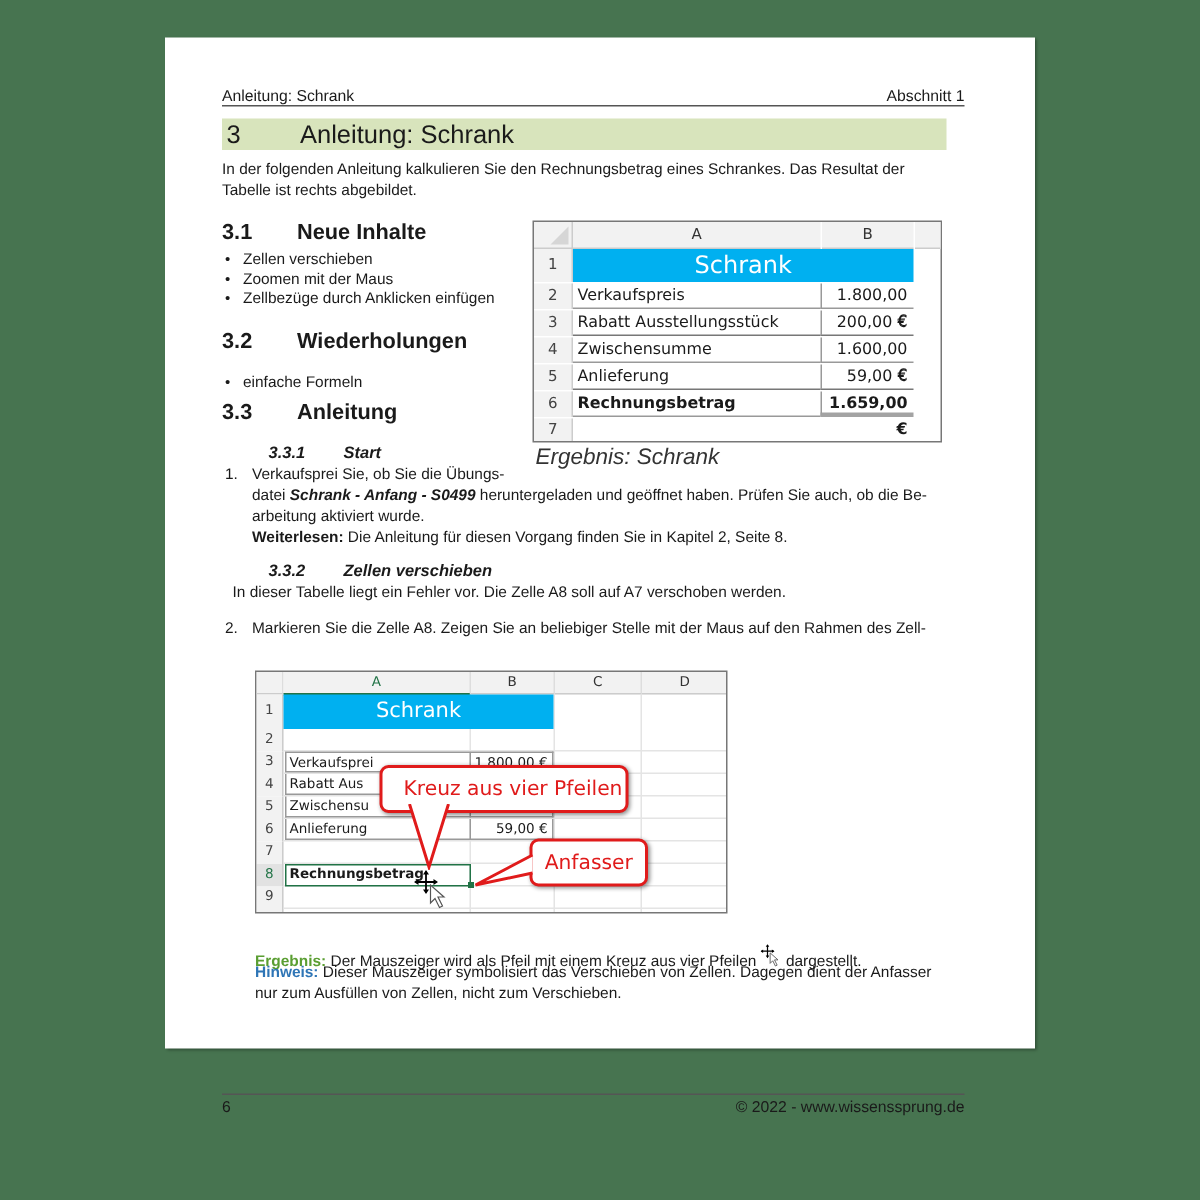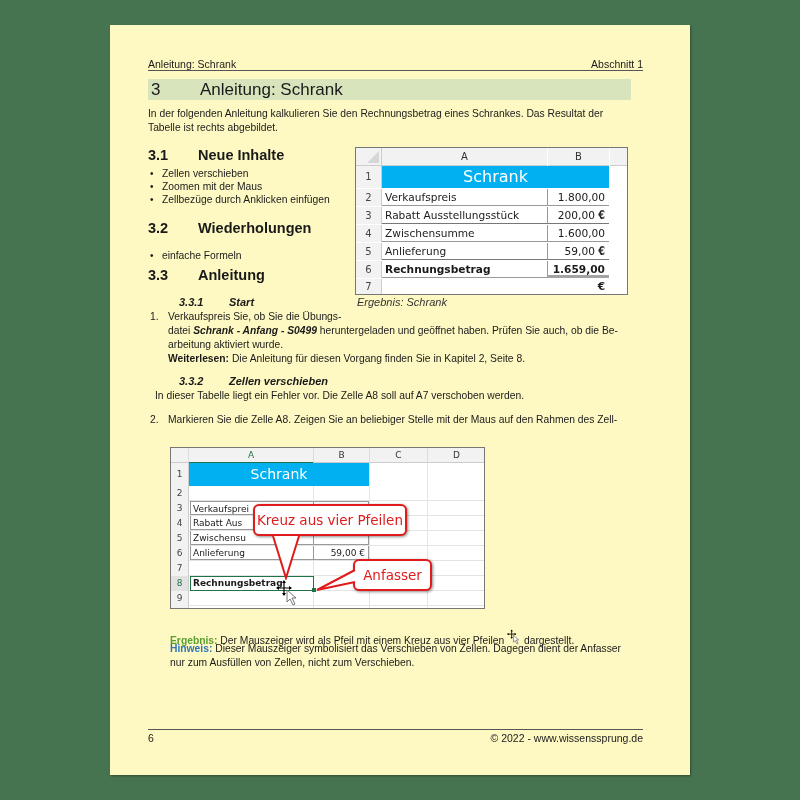--- a/index.html
+++ b/index.html
@@ -1,17 +1,17 @@
 <!DOCTYPE html>
 <html><head>
 <meta charset="utf-8">
 <style>
   html, body { margin:0; padding:0; }
   body { width:800px; height:800px; background:#477450; position:relative; overflow:hidden; font-family:"Liberation Sans", sans-serif; color:#1a1a1a; }
-  .page { position:absolute; left:110px; top:25px; width:580px; height:750px; background:#fef9c3; box-shadow:1px 1px 2px rgba(0,0,0,.35); }
+  .page { position:absolute; left:110px; top:25px; width:580px; height:674px; background:#ffffff; box-shadow:1px 1px 2px rgba(0,0,0,.35); }
   .abs { position:absolute; }
   .hdr { left:38px; top:33px; width:495px; height:12px; border-bottom:1px solid #555; font-size:10.5px; }
   .hdr .r { position:absolute; right:0; top:0; }
   .h1bar { left:38px; top:54px; width:483px; height:21px; background:#d8e4bc; font-size:17px; line-height:21px; }
   .h1bar .num { position:absolute; left:3px; }
   .h1bar .t { position:absolute; left:52px; }
   .p { font-size:10.3px; line-height:14px; }
   .h2 { font-size:14.5px; font-weight:bold; }
   .h2 .n { display:inline-block; width:50px; }
   .h3 { font-size:11px; font-weight:bold; font-style:italic; }
@@ -20,21 +20,21 @@
   ul.b li:before { content:"•"; display:inline-block; width:12px; font-size:10px; }
   
   .xl1 { left:245px; top:122px; width:271px; height:146px; border:1px solid #777; background:#fff; font-family:"DejaVu Sans", sans-serif; overflow:hidden; }
   .xl1 .colhdr { position:absolute; top:0; height:17px; background:#f2f2f2; border-bottom:1px solid #ccc; font-size:10px; color:#333; text-align:center; line-height:17px; }
   .xl1 .rowhdr { position:absolute; left:0; width:25px; background:#f2f2f2; border-right:1px solid #ccc; font-size:10px; color:#444; text-align:center; }
   .xl1 .corner { position:absolute; left:0; top:0; width:25px; height:17px; background:#f2f2f2; border-right:1px solid #ccc; border-bottom:1px solid #ccc; }
   .xl1 .corner:after { content:""; position:absolute; right:2px; bottom:2px; border-left:12px solid transparent; border-bottom:12px solid #d6d6d6; }
   .cellA { position:absolute; left:26px; width:165px; font-size:10.6px; padding-left:3px; box-sizing:border-box; }
   .cellB { position:absolute; left:191px; width:62px; font-size:10.6px; text-align:right; padding-right:4px; box-sizing:border-box; border-left:1px solid #999; }
   .titlecell { position:absolute; left:26px; width:227px; background:#00b0f0; color:#fff; text-align:center; }
-  .caption { font-size:11px; font-style:italic; color:#333; }
+  .caption { font-size:15px; font-style:italic; color:#333; }
   
   .xl2 { left:60px; top:422px; width:313px; height:160px; border:1px solid #777; background:#fff; font-family:"DejaVu Sans", sans-serif; overflow:hidden; }
   .xl2 .colhdr { position:absolute; top:0; height:14px; background:#f2f2f2; border-bottom:1px solid #ccc; border-right:1px solid #ddd; font-size:9px; color:#333; text-align:center; line-height:14px; }
   .xl2 .rowhdr { position:absolute; left:0; width:17px; background:#f2f2f2; border-right:1px solid #ccc; font-size:9px; color:#444; text-align:center; }
   .grid2 { position:absolute; left:18px; right:0; border-bottom:1px solid #e4e4e4; }
   .c2A { position:absolute; left:19px; width:124px; font-size:9px; padding-left:2px; box-sizing:border-box; }
   .c2B { position:absolute; left:143px; width:55px; font-size:9px; text-align:right; padding-right:3px; box-sizing:border-box; }
   .callout { position:absolute; background:#fff; border:2px solid #e01b1b; border-radius:6px; color:#e01b1b; font-size:13.5px; box-shadow:1px 1px 3px rgba(0,0,0,.45); text-align:center; }
   .result-label { color:#5a9e32; font-weight:bold; }
   .hint-label { color:#2e75b6; font-weight:bold; }
@@ -110,21 +110,21 @@
     <div class="rowhdr" style="top:131px;height:16px;line-height:16px;">7</div>
   </div>
   <div class="abs caption" style="left:247px;top:271px;">Ergebnis: Schrank</div>
 
   <div class="abs h3" style="left:38px;top:271px;">
     <span class="n">3.3.1</span><span>Start</span>
   </div>
   <div class="abs p" style="left:40px;top:285px;width:500px;">
     <span class="abs" style="left:0;top:0;">1.</span>
     <div style="margin-left:18px;">
-      <div>Verkaufspreis Sie, ob Sie die Übungs-</div>
+      <div>Verkaufsprei Sie, ob Sie die Übungs-</div>
       <div><span>datei </span><b><i>Schrank - Anfang - S0499</i></b><span> heruntergeladen und geöffnet haben. Prüfen Sie auch, ob die Be-</span></div>
       <div>arbeitung aktiviert wurde.</div>
       <div><b>Weiterlesen:</b><span> Die Anleitung für diesen Vorgang finden Sie in Kapitel 2, Seite 8.</span></div>
     </div>
   </div>
 
   <div class="abs h3" style="left:38px;top:350px;">
     <span class="n">3.3.2</span><span>Zellen verschieben</span>
   </div>
   <div class="abs p" style="left:45px;top:364px;width:500px;">In dieser Tabelle liegt ein Fehler vor. Die Zelle A8 soll auf A7 verschoben werden.</div>
@@ -178,21 +178,21 @@
 
     <div class="c2A" style="top:128px;height:15px;line-height:13px;border:1.5px solid #217346;font-weight:bold;">Rechnungsbetrag</div>
     <div class="abs" style="left:141px;top:140px;width:4px;height:4px;background:#217346;"></div>
 
     <svg class="abs" style="left:105px;top:132px;" width="24" height="26" viewBox="0 0 24 26">
       <path d="M8 1 L8 15 M1 8 L15 8" stroke="#000" stroke-width="1.2"></path>
       <path d="M8 0 L6 3 L10 3 Z M8 16 L6 13 L10 13 Z M0 8 L3 6 L3 10 Z M16 8 L13 6 L13 10 Z" fill="#000"></path>
       <path d="M11 10 L11 22 L14 19 L17 25 L19 24 L16 18 L20 18 Z" fill="#fff" stroke="#555" stroke-width="0.8"></path>
     </svg>
 
-    <div class="callout" style="left:82px;top:56px;width:150px;height:28px;line-height:28px;">Kreuz aus vier Pfeilen</div>
+    <div class="callout" style="left:82px;top:62px;width:150px;height:28px;line-height:28px;padding-left:12px;">Kreuz aus vier Pfeilen</div>
     <svg class="abs" style="left:100px;top:88px;" width="30" height="44" viewBox="0 0 30 44">
       <path d="M2 0 L15 42 L28 0" fill="#fff" stroke="#e01b1b" stroke-width="2"></path>
     </svg>
 
     <div class="callout" style="left:182px;top:111px;width:75px;height:28px;line-height:28px;">Anfasser</div>
     <svg class="abs" style="left:145px;top:120px;" width="40" height="26" viewBox="0 0 40 26">
       <path d="M39 2 L1 22 L39 14" fill="#fff" stroke="#e01b1b" stroke-width="2"></path>
     </svg>
   </div>
 

